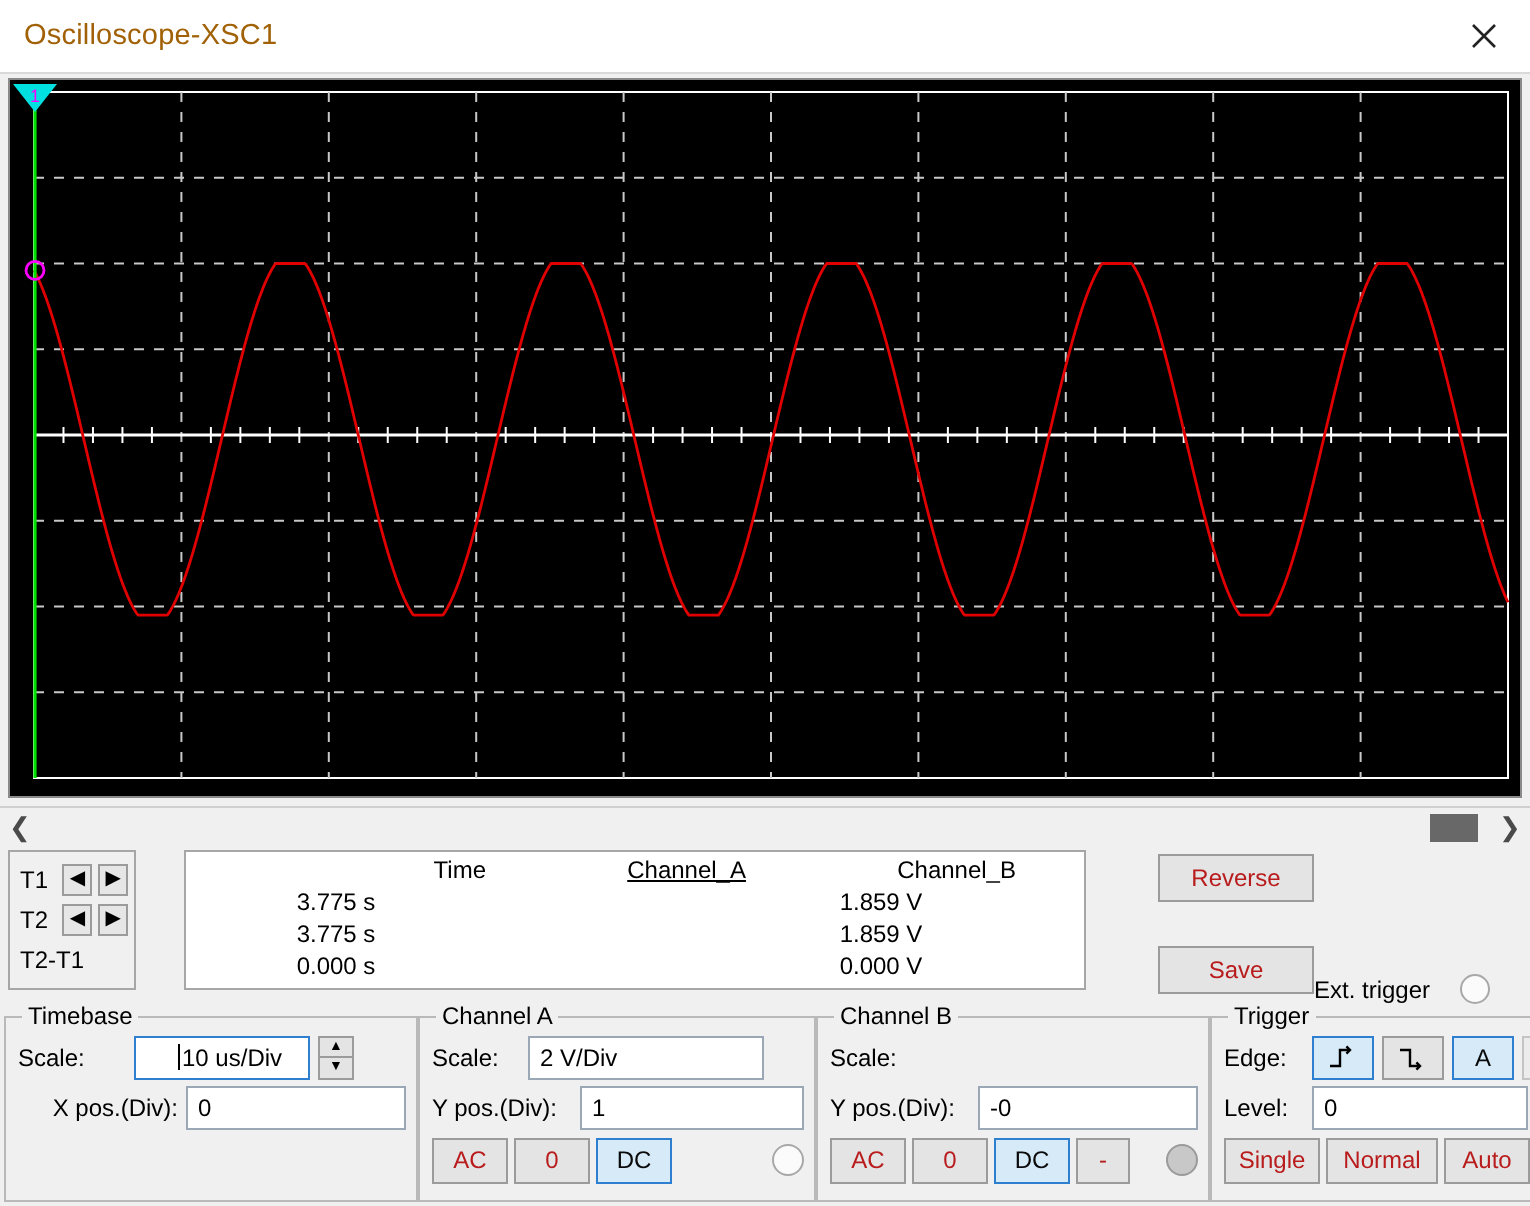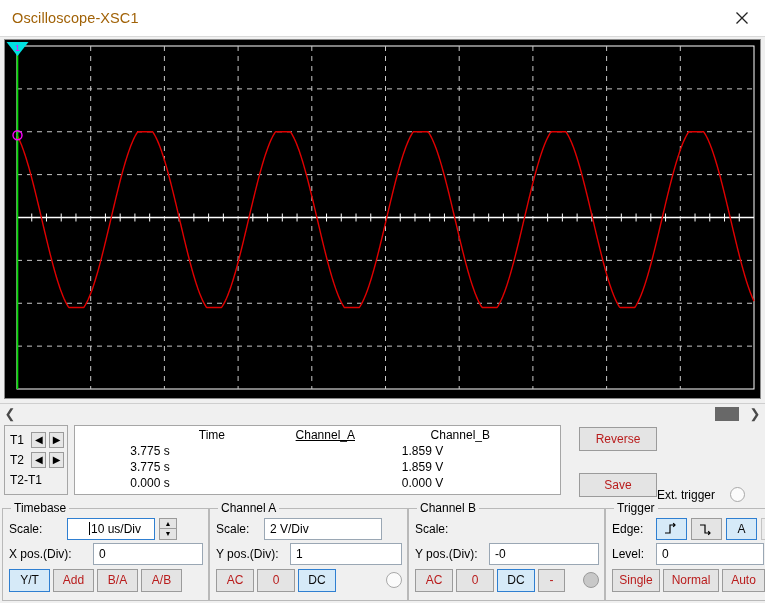--- a/index.html
+++ b/index.html
@@ -113,21 +113,21 @@
   }
 
   
   .meas-row {
     flex: 0 0 auto;
     height: 76px;
     display: flex;
     align-items: flex-start;
     padding: 2px 4px 0 4px;
     box-sizing: border-box;
-    gap: 0;
+    gap: 18px;
   }
   .cursor-box {
     width: 64px;
     height: 70px;
     border: 1px solid #a6a6a6;
     background: #f0f0f0;
     box-sizing: border-box;
     padding: 4px 3px 0 5px;
   }
   .cursor-line {
@@ -279,21 +279,21 @@
     display: flex;
     align-items: center;
     height: 25px;
     gap: 4px;
   }
   .ctl-label {
     font-size: 12px;
     white-space: nowrap;
   }
   .tb-label { width: 54px; }
-  .tb-label-x { width: 80px; }
+  .tb-label-x { width: 80px; text-align: right; }
   .ch-label { width: 44px; }
   .ch-label-y { width: 70px; }
   .tr-label { width: 40px; }
 
   .field {
     background: #ffffff;
     border: 1px solid #7a9fc4;
     height: 22px;
     box-sizing: border-box;
     display: flex;
@@ -563,26 +563,20 @@
           <div class="spin-btn">▲</div>
           <div class="spin-btn">▼</div>
         </div>
       </div>
       <div class="ctl-row">
         <span class="ctl-label tb-label-x">X pos.(Div):</span>
         <div class="field plain f-tb-x">
             <span>0</span>
           </div>
       </div>
-      <div class="btn-row">
-        <div class="btn mode-btn sel">Y/T</div>
-        <div class="btn mode-btn">Add</div>
-        <div class="btn mode-btn">B/A</div>
-        <div class="btn mode-btn">A/B</div>
-      </div>
     </fieldset>
 
     <fieldset class="panel panel-cha">
       <legend>Channel A</legend>
       <div class="ctl-row">
         <span class="ctl-label ch-label">Scale:</span>
         <div class="field plain f-ch-scale">
             <span>2  V/Div</span>
           </div>
       </div>

